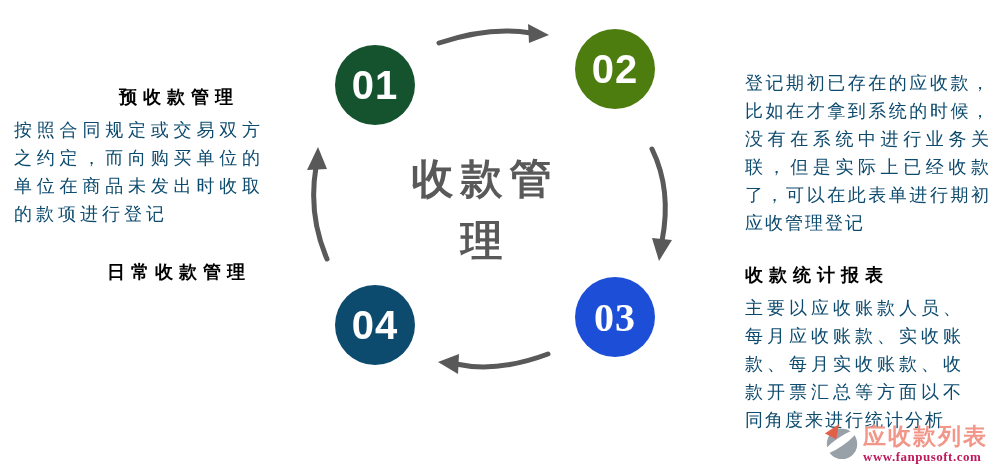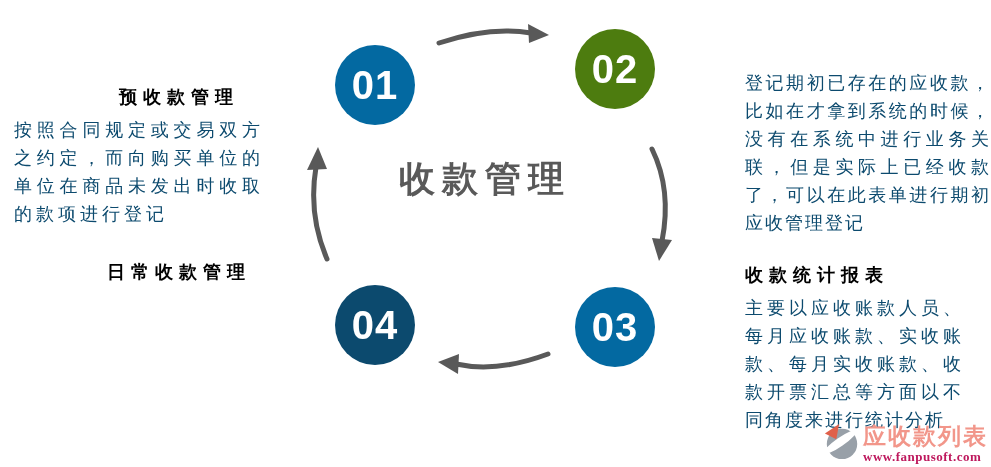--- a/index.html
+++ b/index.html
@@ -25,28 +25,28 @@
   .block.tr{top:57px;width:246px;}
   .block.bl{top:261px;}
   .block.br{top:264px;width:218px;}
   .block.tr p{margin-top:12px;}
   
   .circle{
     position:absolute;width:80px;height:80px;border-radius:50%;
     display:flex;align-items:center;justify-content:center;
     color:#ffffff;font-size:40px;font-weight:bold;letter-spacing:1px;
   }
-  .c1{left:335px;top:45px;background:#0369a1;}
+  .c1{left:335px;top:45px;background:#14532d;}
   .c2{left:575px;top:29px;background:#4d7c0f;}
-  .c3{left:575px;top:287px;background:#0369a1;}
+  .c3{left:575px;top:277px;background:#1d4ed8;font-family:Liberation Serif, serif;}
   .c4{left:335px;top:285px;background:#0c4a6e;}
   
   .center-title{
     position:absolute;left:395px;top:148px;width:180px;
-    font-size:36px;line-height:62px;font-weight:bold;letter-spacing:7px;
+    font-size:42px;line-height:62px;font-weight:bold;letter-spacing:7px;
     color:#595959;text-align:center;
   }
   
   .arrow{position:absolute;}
   .arrow path{stroke:#595959;stroke-width:5;fill:none;stroke-linecap:round;}
   .arrow polygon{fill:#595959;}
   .arrow-top{left:435px;top:22px;}
   .arrow-right{left:643px;top:145px;}
   .arrow-bottom{left:437px;top:345px;}
   .arrow-left{left:303px;top:145px;}

